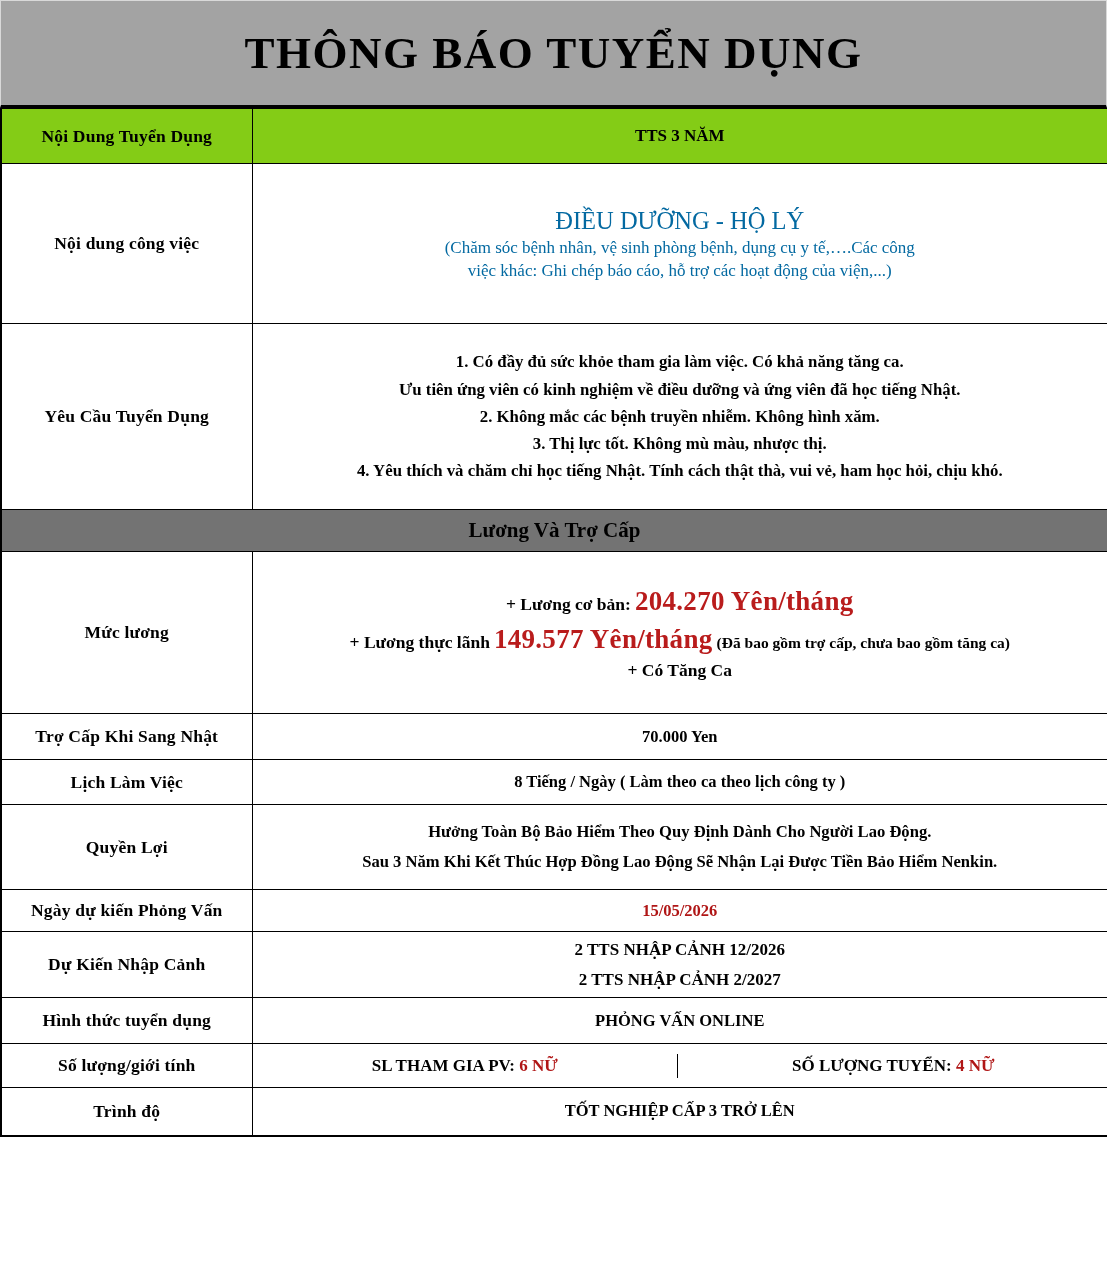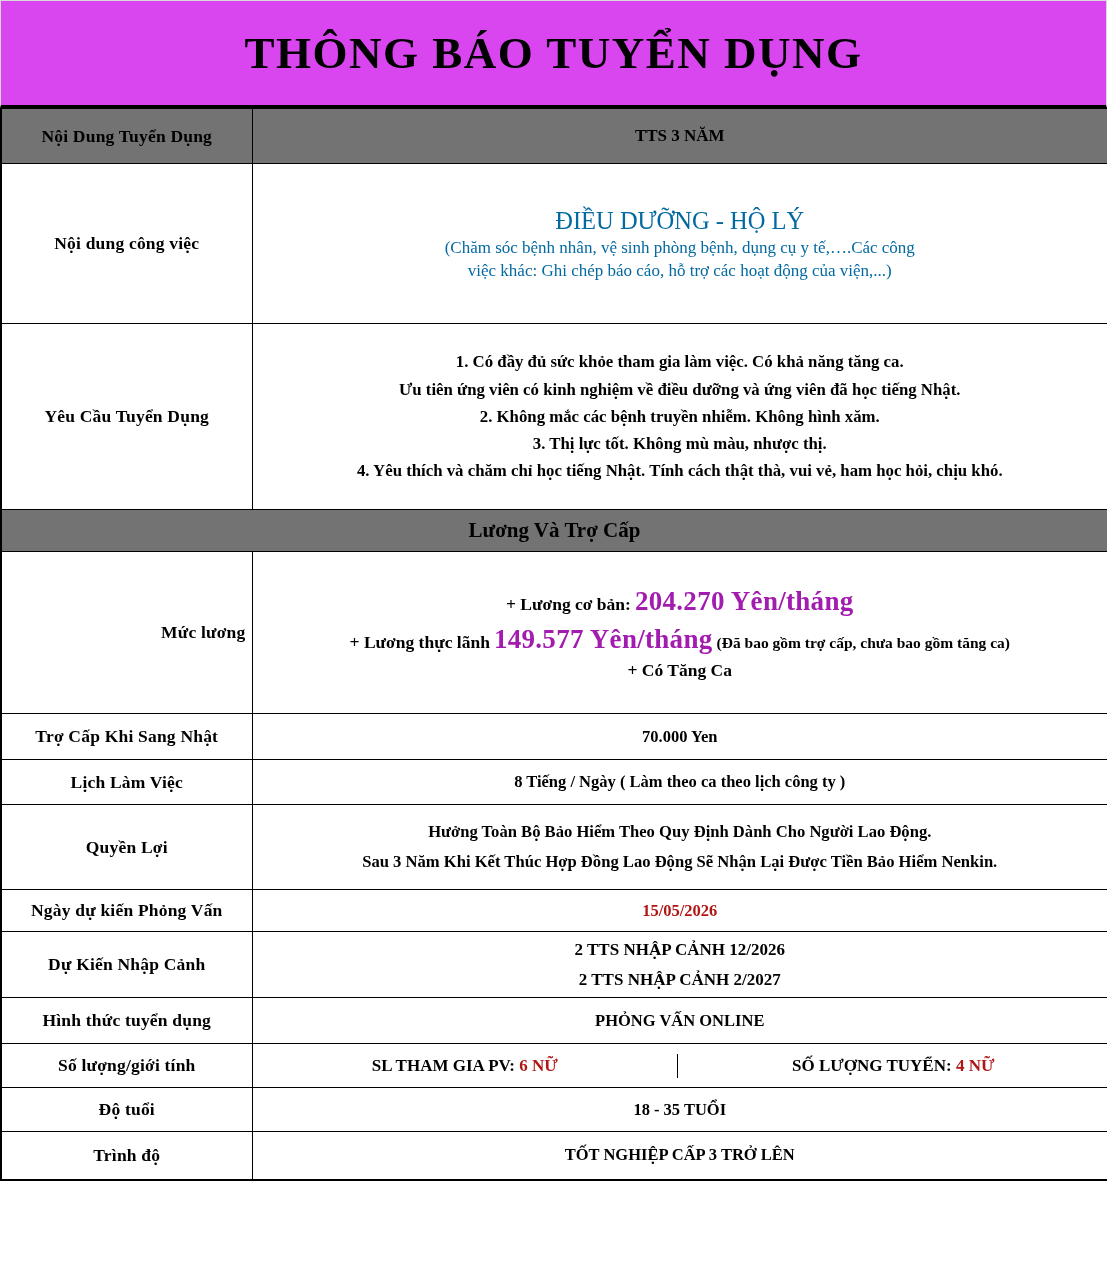--- a/index.html
+++ b/index.html
@@ -25,21 +25,21 @@
   
   .title-row {
     border-left: 1px solid #d9d9d9;
     border-right: 1px solid #d9d9d9;
     border-top: 1px solid #d9d9d9;
     border-bottom: 3px solid #000000;
     height: 104px;
     display: flex;
     align-items: center;
     justify-content: center;
-    background: #d946ef;
+    background: #a3a3a3;
   }
   .title-text {
     font-size: 45px;
     font-weight: bold;
     letter-spacing: 1.5px;
     line-height: 1;
     text-align: center;
     white-space: nowrap;
   }
 
@@ -69,21 +69,21 @@
   }
   .val {
     font-weight: bold;
     font-size: 17px;
   }
   .val-reg {
     font-weight: bold;
     font-size: 16.5px;
   }
 
-  .blue { background: #737373; }
+  .blue { background: #84cc16; }
   .band {
     background: #737373;
     font-weight: bold;
     font-size: 21px;
     height: 42px;
   }
 
   .red { color: #B01616; }
 
   
@@ -102,21 +102,21 @@
     line-height: 1.62;
   }
 
   
   .salary { line-height: 1.42; }
   .salary .s-line { white-space: nowrap; }
   .sm { font-size: 17.5px; font-weight: bold; }
   .big {
     font-size: 27px;
     font-weight: bold;
-    color: #a21caf;
+    color: #b91c1c;
     letter-spacing: 0.3px;
   }
   .tiny { font-size: 15.5px; font-weight: bold; }
 
   .benefit {
     font-weight: bold;
     font-size: 16.6px;
     line-height: 1.78;
   }
   .multi {
@@ -175,21 +175,21 @@
             <div>4. Yêu thích và chăm chỉ học tiếng Nhật. Tính cách thật thà, vui vẻ, ham học hỏi, chịu khó.</div>
           </div>
         </td>
       </tr>
 
       <tr>
         <td class="band" colspan="2">Lương Và Trợ Cấp</td>
       </tr>
 
       <tr>
-        <td class="lbl" style="height:162px;text-align:right;">Mức lương</td>
+        <td class="lbl" style="height:162px;">Mức lương</td>
         <td>
           <div class="salary">
             <div class="s-line">
               <span class="sm">+ Lương cơ bản:</span>
               <span class="big">204.270 Yên/tháng</span>
             </div>
             <div class="s-line">
               <span class="sm">+ Lương thực lãnh</span>
               <span class="big">149.577 Yên/tháng</span>
               <span class="tiny">(Đã bao gồm trợ cấp, chưa bao gồm tăng ca)</span>
@@ -257,24 +257,20 @@
               <td style="border:none;text-align:center;" class="split-cell">
                 <span>SỐ LƯỢNG TUYỂN:</span>
                 <span class="red">4 NỮ</span>
               </td>
             </tr>
           </tbody>
             </table>
         </td>
       </tr>
 
-      <tr>
-        <td class="lbl" style="height:44px;">Độ tuổi</td>
-        <td class="val-reg">18 - 35 TUỔI</td>
-      </tr>
 
       <tr>
         <td class="lbl" style="height:48px;">Trình độ</td>
         <td class="val-reg">TỐT NGHIỆP CẤP 3 TRỞ LÊN</td>
       </tr>
 
     </tbody>
   </table>
 
 </div>

